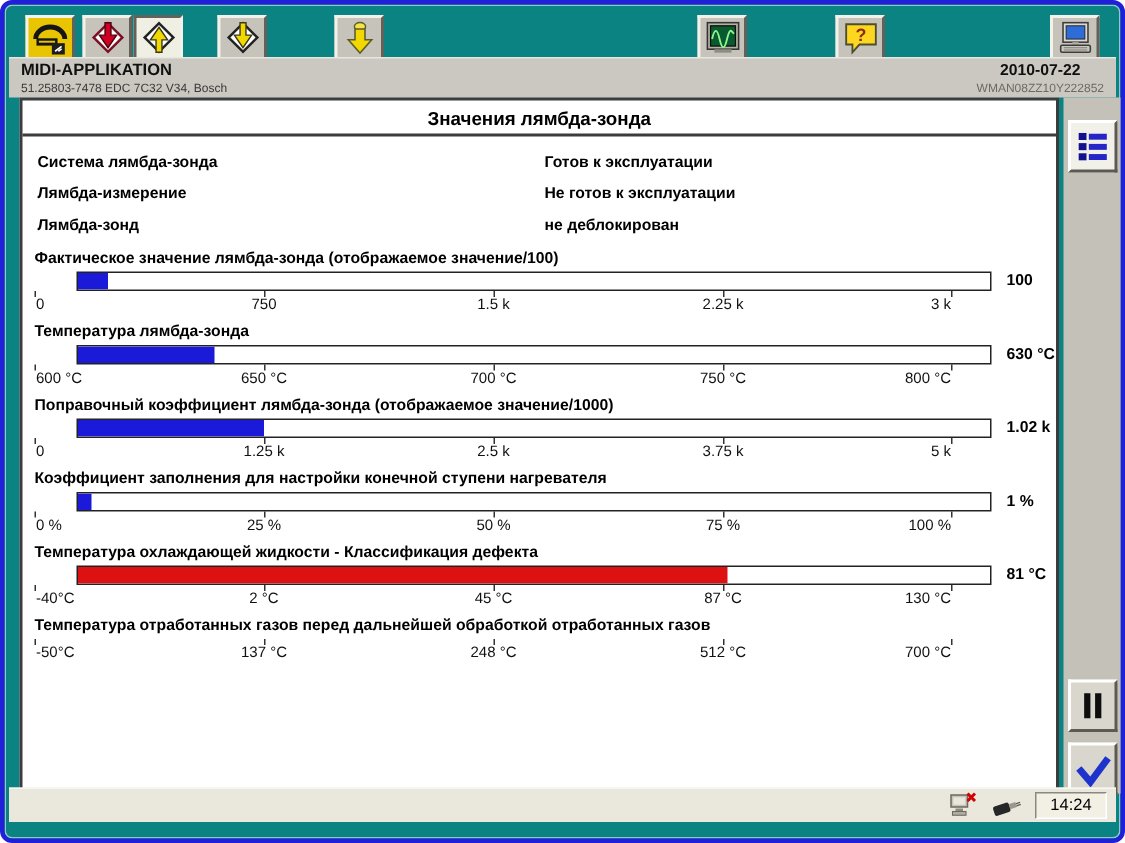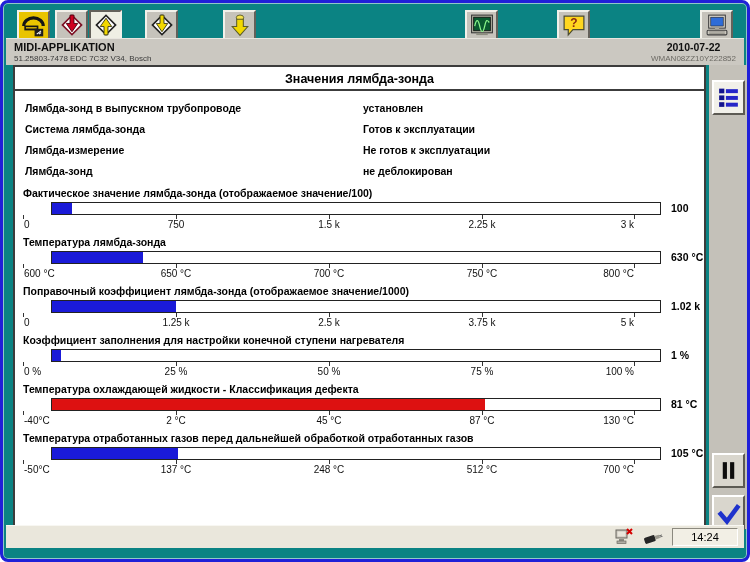--- a/index.html
+++ b/index.html
@@ -95,21 +95,21 @@
   .check-btn { top: 430px; background: #d9d6cd; }
   
   .statusbar {
     position: absolute; left: 3px; right: 3px; bottom: 11px; height: 23px;
     background: #eae7dc; border-top: 1px solid #f8f7f2;
     display: flex; align-items: center; justify-content: flex-end;
     padding-right: 6px;
   }
   .sb-icon { margin-right: 3px; display: flex; align-items: center; }
   .timebox {
-    width: 66px; height: 18px; margin-left: 4px;
+    width: 48px; height: 18px; margin-left: 4px;
     background: #f2efe5; border: 1px solid;
     border-color: #8b897f #ffffff #ffffff #8b897f;
     font-size: 11px; color: #000; text-align: center; line-height: 16px;
   }
 </style>
 </head>
 <body>
 
 <div class="screen">
 
@@ -182,24 +182,20 @@
       <div class="vin">WMAN08ZZ10Y222852</div>
     </div>
   </div>
 
   <div class="workarea">
     <div class="panel">
       <div class="panel-heading">Значения лямбда-зонда</div>
 
       <div class="rows">
         <div class="srow">
-          <span class="lbl">Лямбда-зонд в выпускном трубопроводе</span>
-          <span class="val">установлен</span>
-        </div>
-        <div class="srow">
           <span class="lbl">Система лямбда-зонда</span>
           <span class="val">Готов к эксплуатации</span>
         </div>
         <div class="srow">
           <span class="lbl">Лямбда-измерение</span>
           <span class="val">Не готов к эксплуатации</span>
         </div>
         <div class="srow">
           <span class="lbl">Лямбда-зонд</span>
           <span class="val">не деблокирован</span>
@@ -323,26 +319,20 @@
             <span class="tx0">-40°C</span>
             <span class="tx25">2 °C</span>
             <span class="tx50">45 °C</span>
             <span class="tx75">87 °C</span>
             <span class="tx100">130 °C</span>
           </div>
         </div>
 
         <div class="gauge">
           <div class="g-label">Температура отработанных газов перед дальнейшей обработкой отработанных газов</div>
-          <div class="g-row">
-            <div class="track">
-              <div class="fill" style="width: 20.7%; background: rgb(26, 26, 216);"></div>
-            </div>
-            <div class="g-value">105 °C</div>
-          </div>
           <div class="tickbar">
               <i class="m0"></i>
               <i class="m25"></i>
               <i class="m50"></i>
               <i class="m75"></i>
               <i class="m100"></i>
             </div>
           <div class="ticks">
             <span class="tx0">-50°C</span>
             <span class="tx25">137 °C</span>

